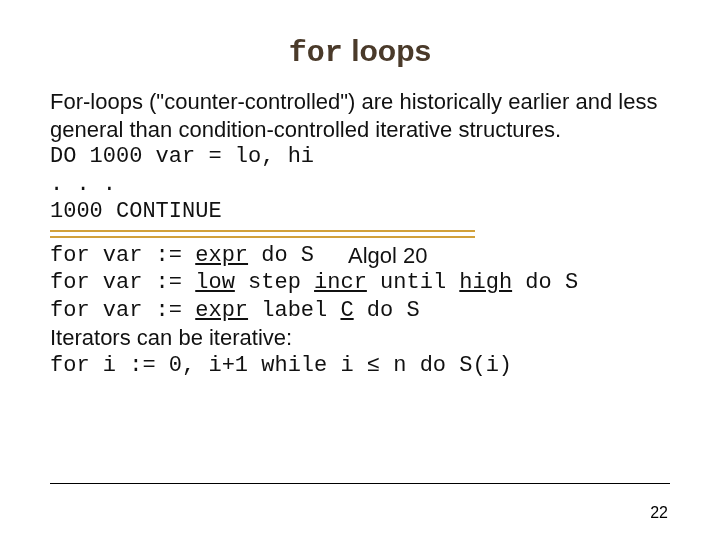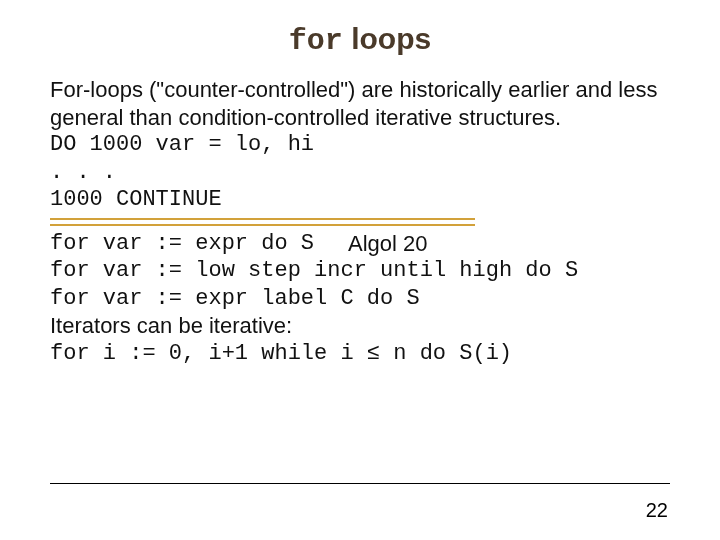--- a/index.html
+++ b/index.html
@@ -8,21 +8,21 @@
     width: 720px;
     height: 540px;
     background: #ffffff;
     font-family: Arial, Helvetica, sans-serif;
     color: #000;
   }
   .slide {
     box-sizing: border-box;
     width: 720px;
     height: 540px;
-    padding: 16px 50px 0 50px;
+    padding: 28px 50px 0 50px;
     position: relative;
   }
   .title {
     text-align: center;
     font-weight: bold;
     color: #4a3a2a;
     font-size: 30px;
     margin: 6px 0 18px 0;
   }
   .title .mono {
@@ -44,40 +44,41 @@
     display: flex;
     align-items: center;
   }
   .mixline .left {
     font-family: "Courier New", Courier, monospace;
   }
   .mixline .right {
     padding-left: 34px;
   }
   .ul {
+    text-decoration: underline;
   }
   .bar {
     border: 0;
     border-top: 2px solid #d2a13a;
     margin: 4px 0 4px 0;
     width: 425px;
   }
   .footer-rule {
     position: absolute;
     left: 50px;
     right: 50px;
     bottom: 48px;
     border: 0;
     border-top: 1px solid #000;
   }
   .pagenum {
     position: absolute;
     right: 52px;
     bottom: 18px;
-    font-size: 20px;
+    font-size: 16px;
     color: #000;
   }
 </style>
 </head>
 <body>
 
 <div class="slide">
 
   <div class="title">
     <span class="mono">for</span><span> loops</span>

